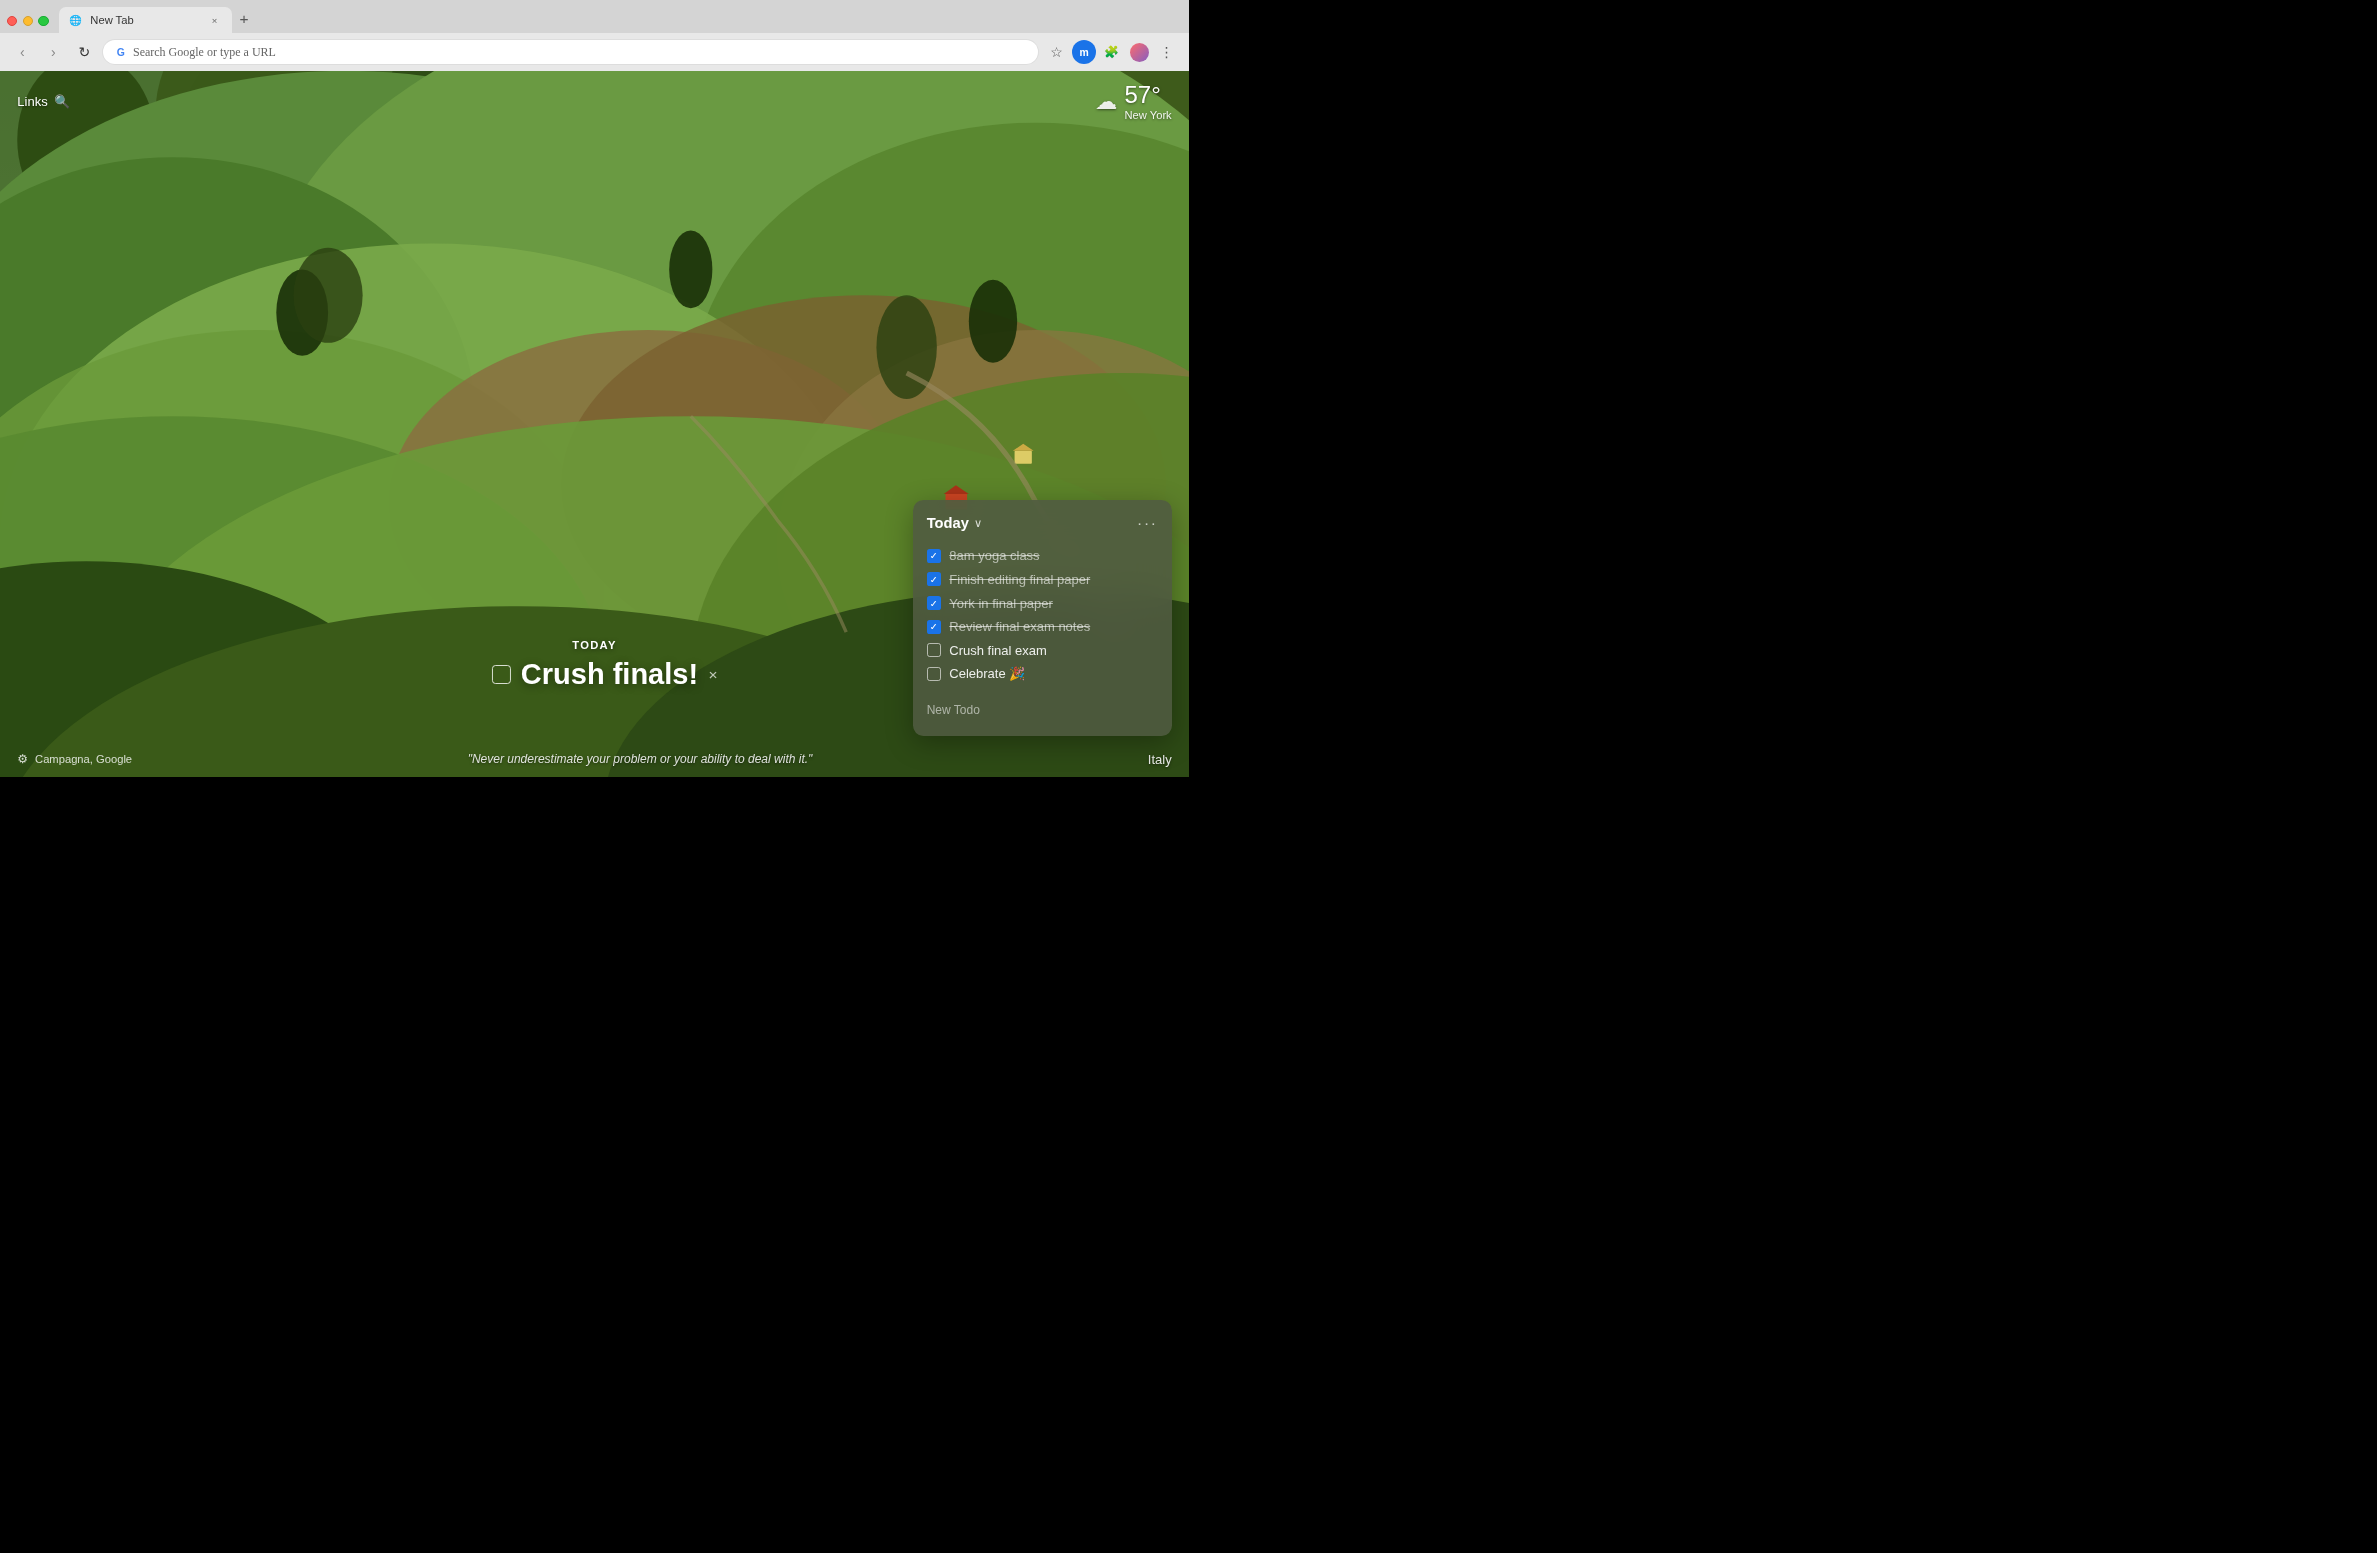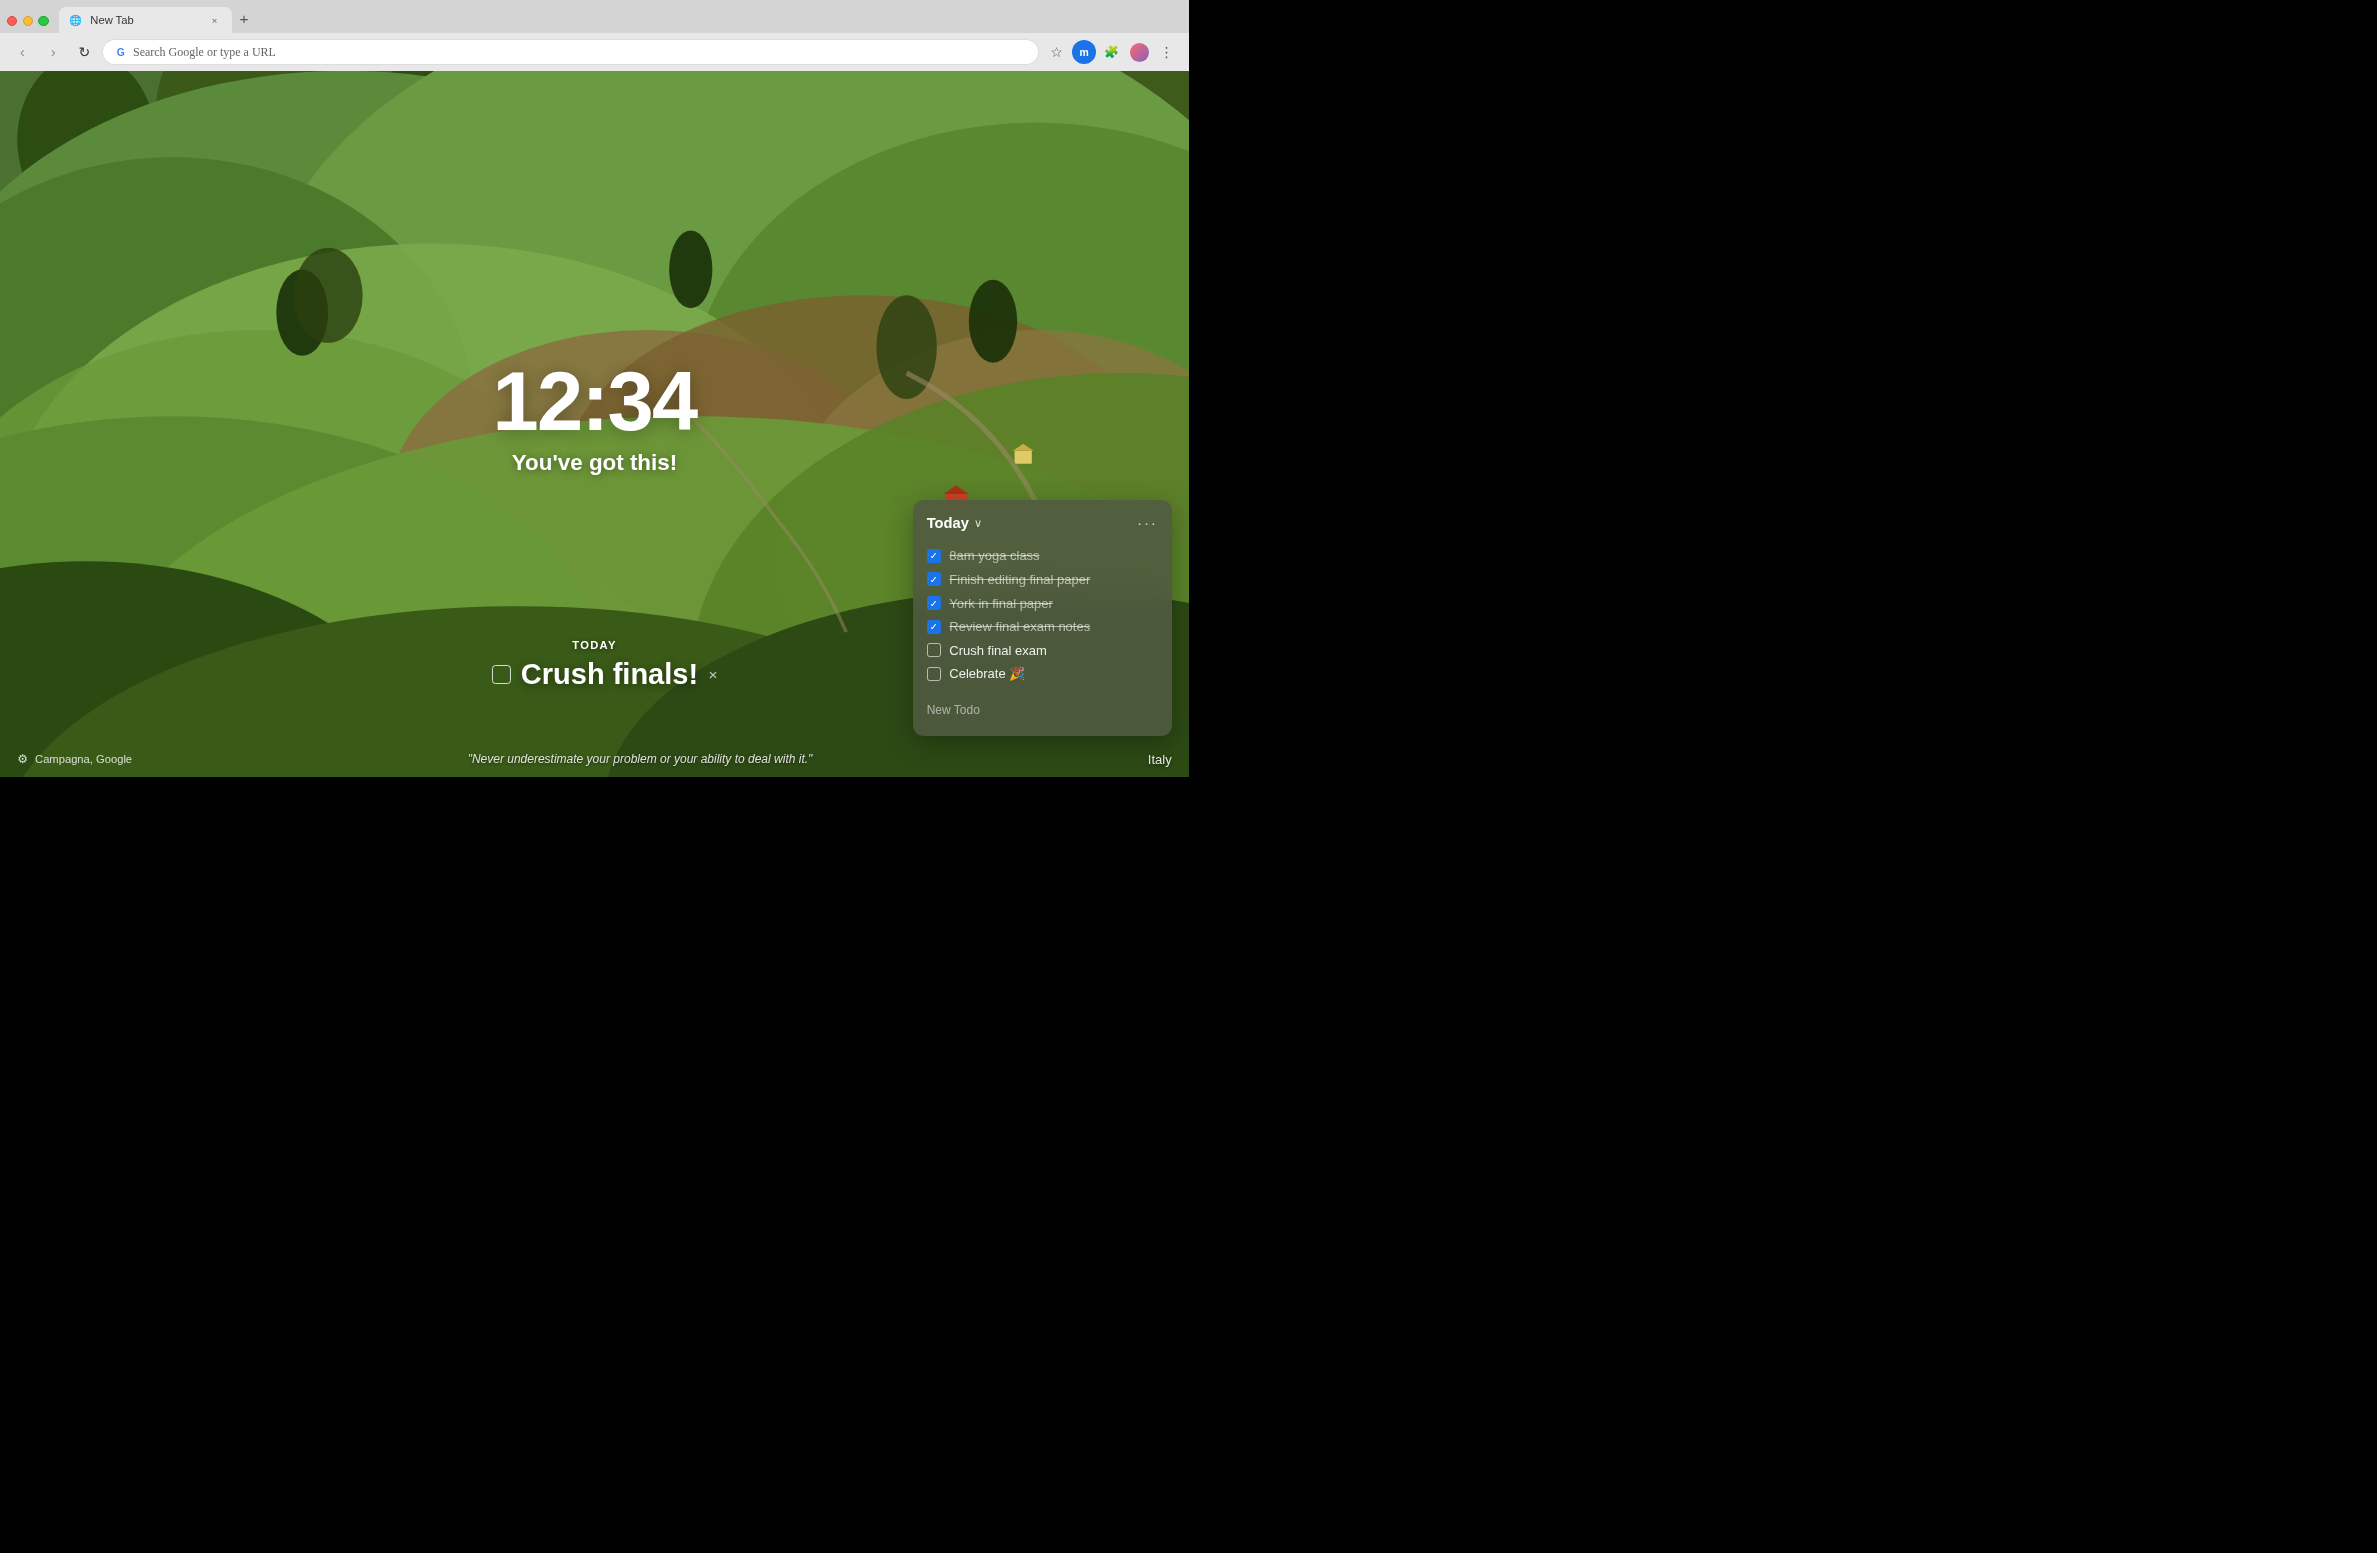--- a/index.html
+++ b/index.html
@@ -584,25 +584,37 @@
     <rect x="1095" y="490" width="25" height="18" fill="#cc4422" rx="1"></rect>
     <polygon points="1093,490 1122,490 1107,480" fill="#aa3318"></polygon>
 
     <rect x="1175" y="440" width="20" height="15" fill="#ddcc66" rx="1"></rect>
     <polygon points="1173,440 1197,440 1185,432" fill="#ccaa44"></polygon>
 
     <path d="M 1050 350 Q 1150 400 1200 500 Q 1250 580 1300 650" stroke="#9a8a60" stroke-width="6" fill="none" opacity="0.6"></path>
     <path d="M 800 400 Q 850 450 900 520 Q 950 580 980 650" stroke="#9a8a60" stroke-width="4" fill="none" opacity="0.5"></path>
   </svg>
 
-
-  <div class="center-content">
-    <div class="clock">12:34</div>
-    <div class="motivation">You've got this!</div>
+  <div class="top-bar">
+    <div class="links-section">
+      <span class="links-label">Links</span>
+      <span class="search-icon-btn">🔍</span>
+    </div>
+
+    <div class="weather-widget">
+      <span class="weather-icon" style="font-size:22.4px;color:rgba(255,255,255,0.9);">☁</span>
+      <div>
+        <div style="display:flex;align-items:baseline;gap:1.7px;">
+          <span class="weather-temp">57°</span>
+        </div>
+        <div class="weather-location">New York</div>
+      </div>
+    </div>
   </div>
+
 
   <div class="todo-section">
     <div class="today-label">TODAY</div>
     <div class="main-todo">
       <div class="todo-checkbox"></div>
       <span class="todo-text">Crush finals!</span>
       <span class="todo-close">×</span>
     </div>
   </div>
 

